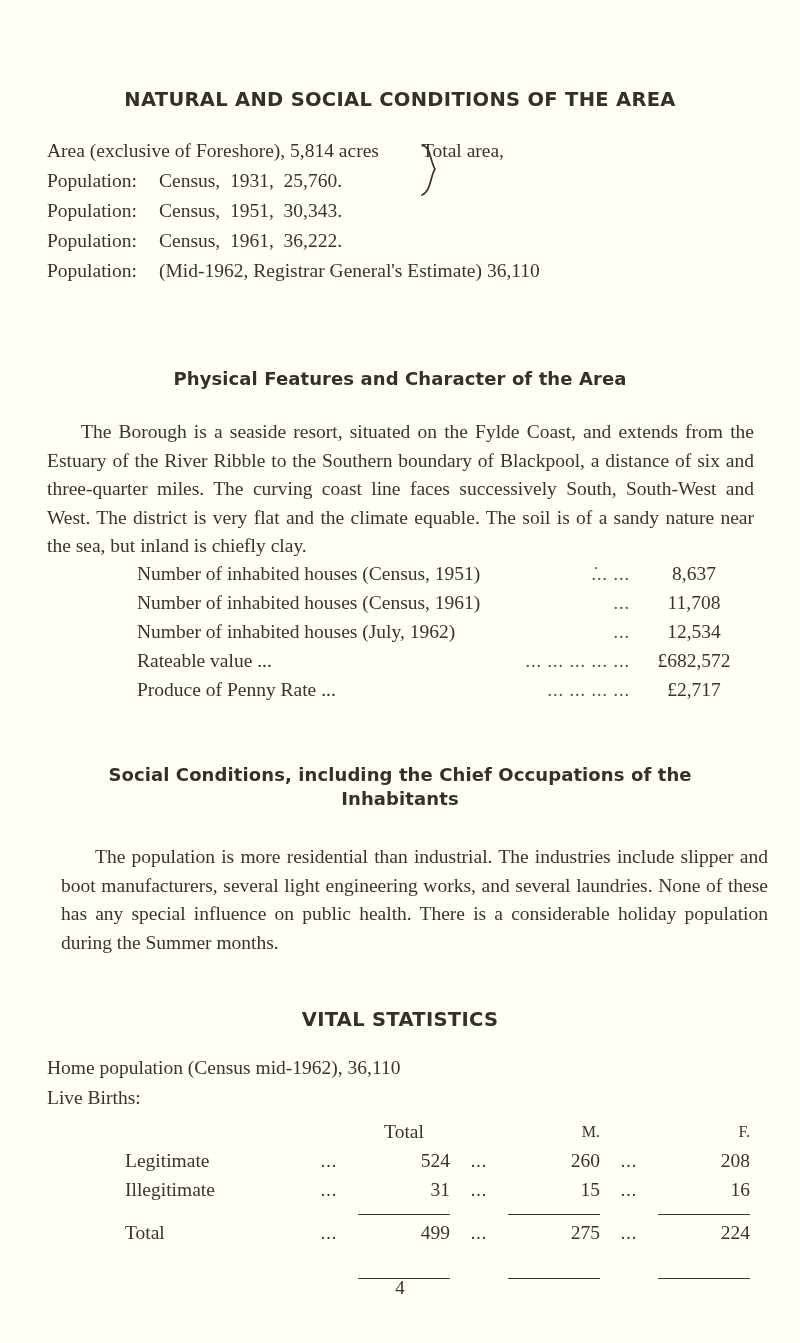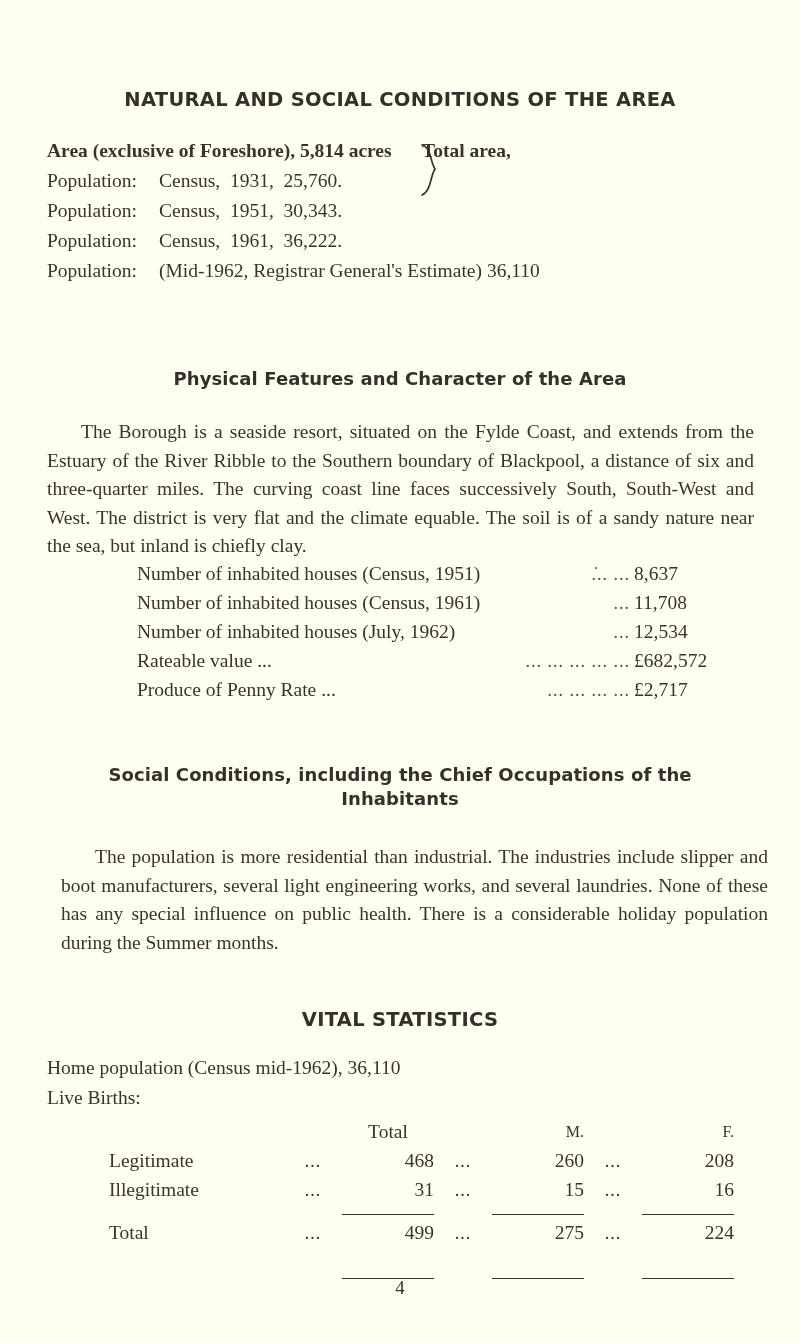--- a/index.html
+++ b/index.html
@@ -59,21 +59,20 @@
   #area-block {
     position: absolute;
     left: 47px;
     top: 140px;
     width: 710px;
   }
   .area-row {
     display: flex;
     align-items: baseline;
     height: 30px;
-    font-weight: bold;
   }
   .area-left {
     width: 375px;
     font-size: 19.5px;
     white-space: pre;
   }
   .area-right {
     font-size: 19.5px;
     white-space: pre;
   }
@@ -119,35 +118,35 @@
     white-space: nowrap;
     color: #5a5248;
     letter-spacing: 1px;
     font-size: 18px;
     padding: 0 4px;
     text-align: right;
     direction: rtl;
   }
   .stat-value {
     width: 120px;
-    text-align: left;
+    text-align: center;
     white-space: pre;
     font-size: 19.5px;
   }
   .stat-indent { padding-left: 90px; }
 
   
   .vs-line {
     font-size: 19.5px;
     line-height: 1.56;
     white-space: pre;
   }
   table.births {
     border-collapse: collapse;
-    margin-left: 62px;
+    margin-left: 78px;
     margin-top: 4px;
     font-size: 19.5px;
   }
   table.births th,
   table.births td {
     padding: 0;
     font-weight: normal;
     color: #3a332c;
   }
   .c-name  { width: 175px; text-align: left; height: 29px; white-space: pre; }
@@ -272,21 +271,21 @@
           <th class="c-dots"></th>
           <th class="c-num c-head-m">M.</th>
           <th class="c-dots"></th>
           <th class="c-num c-head-f">F.</th>
         </tr>
       </thead>
       <tbody>
         <tr>
           <td class="c-name">Legitimate</td>
           <td class="c-dots">...</td>
-          <td class="c-num">468</td>
+          <td class="c-num">524</td>
           <td class="c-dots">...</td>
           <td class="c-num">260</td>
           <td class="c-dots">...</td>
           <td class="c-num">208</td>
         </tr>
         <tr>
           <td class="c-name">Illegitimate</td>
           <td class="c-dots">...</td>
           <td class="c-num">31</td>
           <td class="c-dots">...</td>

